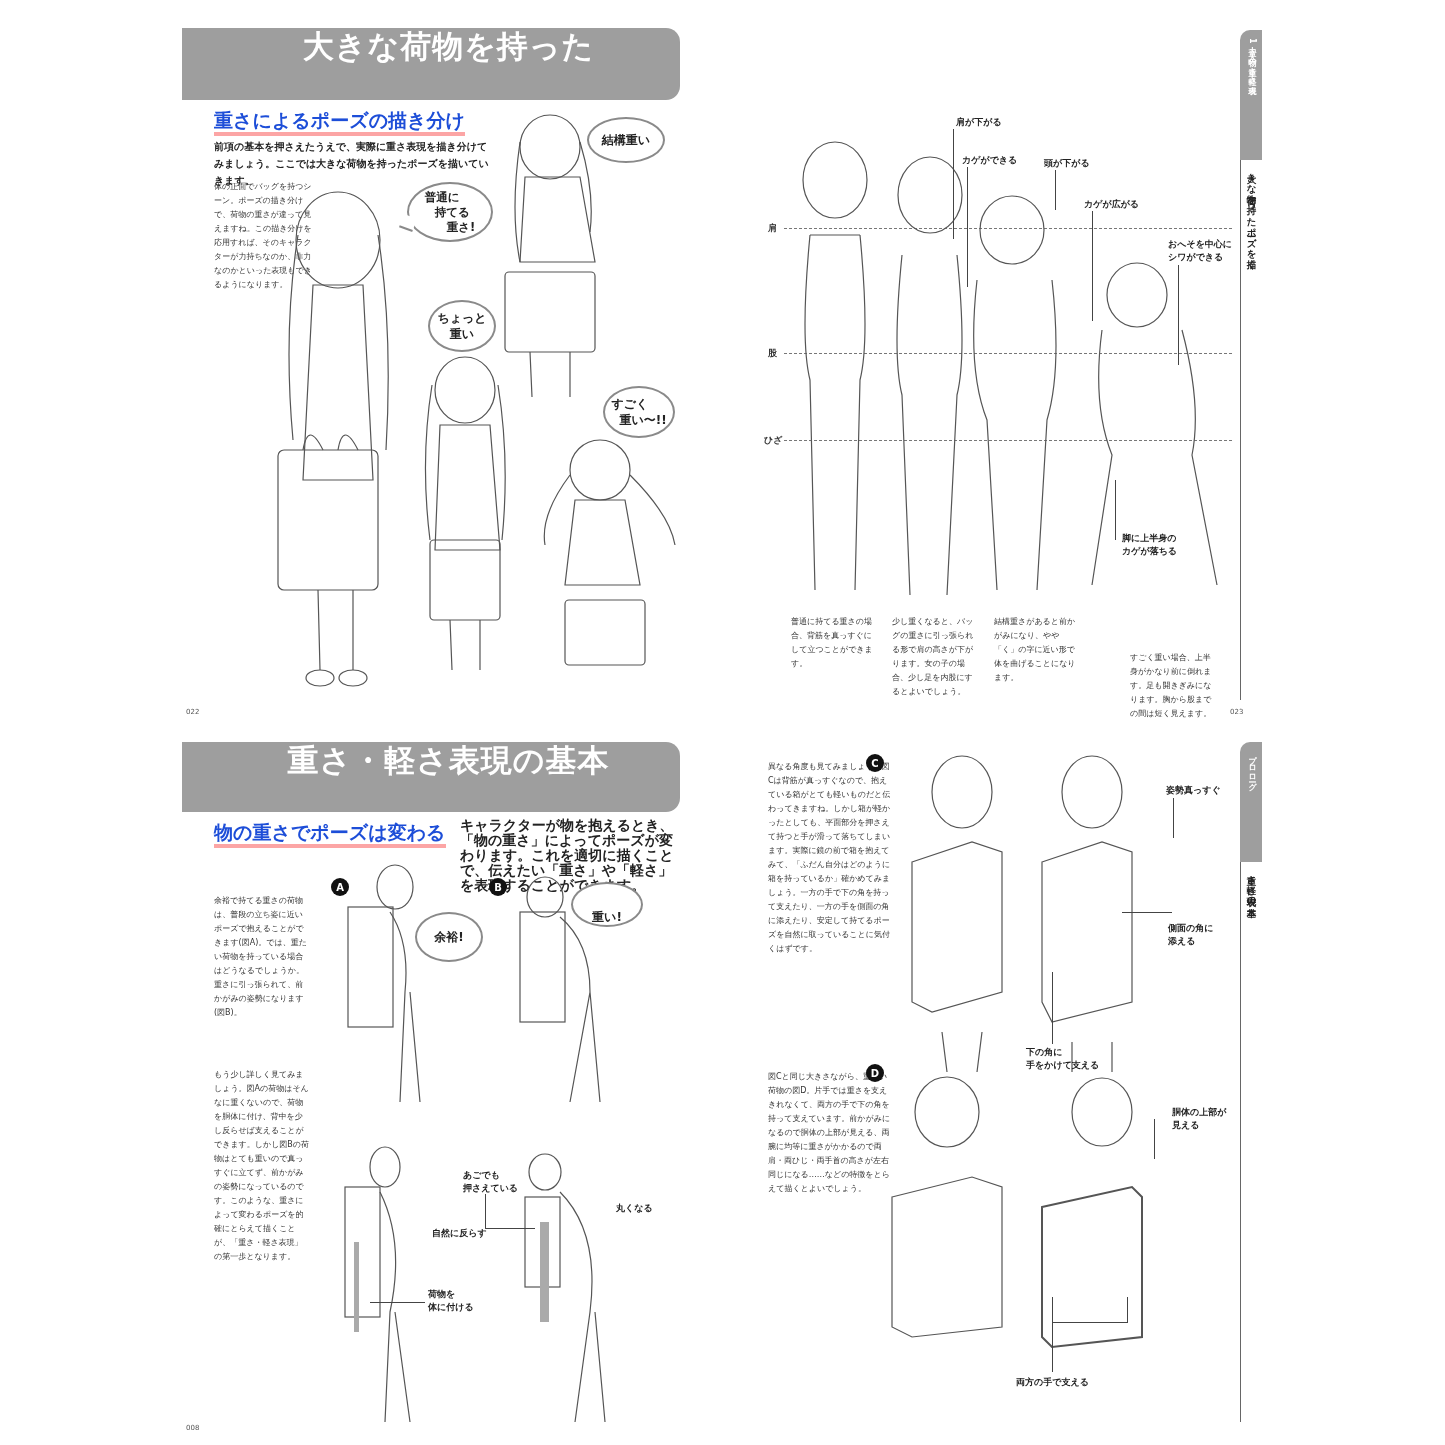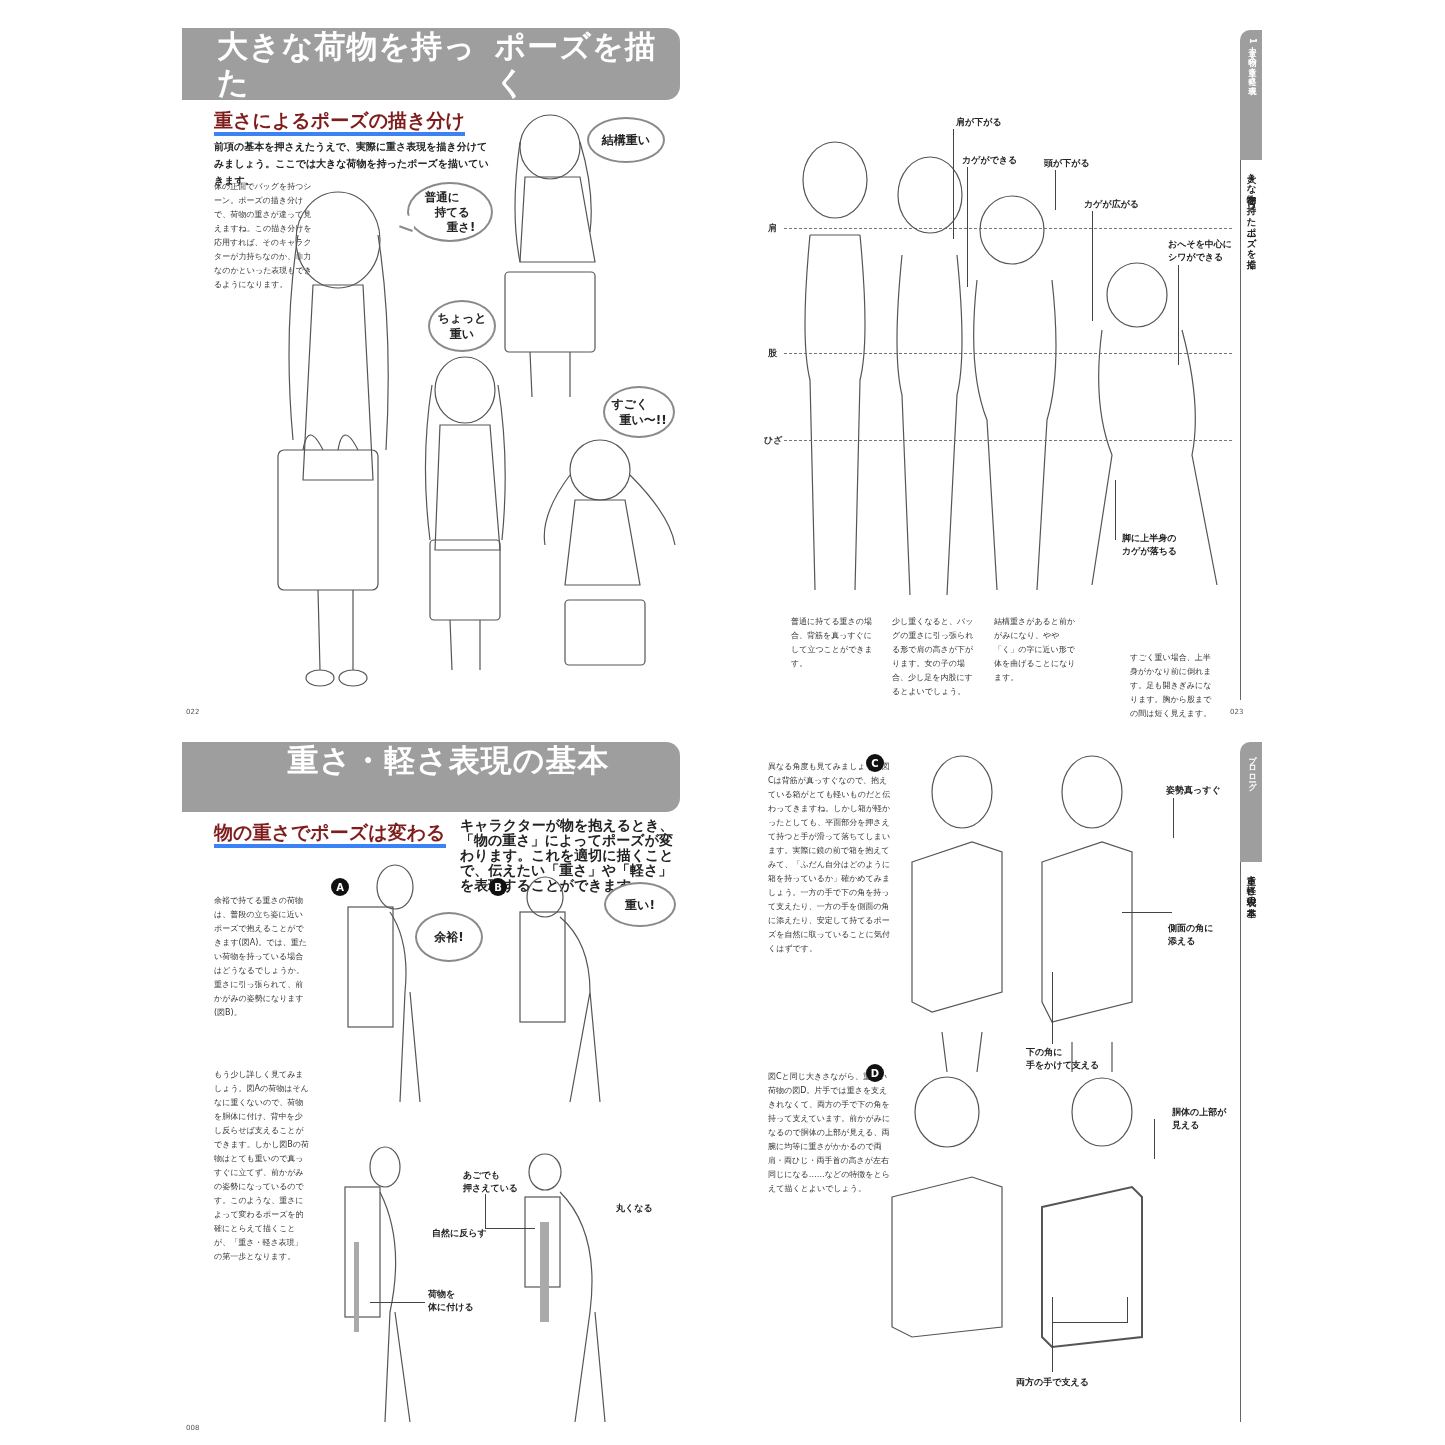--- a/index.html
+++ b/index.html
@@ -9,22 +9,22 @@
   .page { position: absolute; background: #fff; }
 
   .title-band {
     position: absolute; background: #9e9e9e; color: #fff;
     border-radius: 0 14px 14px 0; font-weight: bold;
     padding-left: 35px; display: flex; flex-direction: row; justify-content: center;
   }
   .title-band .line { font-size: 31px; line-height: 36px; letter-spacing: 1px; }
 
   .subhead {
-    position: absolute; font-size: 19px; font-weight: bold; color: #7f1d1d;
-    border-bottom: 4px solid #3b82f6; padding-bottom: 0; line-height: 24px;
+    position: absolute; font-size: 19px; font-weight: bold; color: #1d4ed8;
+    border-bottom: 4px solid #fca5a5; padding-bottom: 0; line-height: 24px;
   }
   .lead { position: absolute; font-size: 11px; font-weight: bold; line-height: 17px; color: #222; }
   .small-text { position: absolute; font-size: 8.5px; line-height: 14px; color: #333; }
 
   .bubble {
     position: absolute; border: 2px solid #8a8a8a; border-radius: 50%;
     background: #fff; display: flex; align-items: center; justify-content: center;
     font-size: 12px; font-weight: bold; text-align: center; line-height: 16px; color: #222;
   }
   .bubble .tail {
@@ -57,21 +57,20 @@
     color: #fff; font-size: 10px; font-weight: bold; display: flex; align-items: center; justify-content: center;
   }
   .arrow-gray { position: absolute; background: #aaa; }
 </style>
 </head>
 <body>
 
 <div class="page" style="left:0;top:0;width:722px;height:722px;">
   <div class="title-band" style="left:182px;top:28px;width:498px;height:72px;">
     <div class="line">大きな荷物を持った</div>
-    <div class="line">ポーズを描く</div>
   </div>
   <div class="subhead" style="left:214px;top:108px;">重さによるポーズの描き分け</div>
   <div class="lead" style="left:214px;top:138px;width:280px;font-size:10px;line-height:17px;">前項の基本を押さえたうえで、実際に重さ表現を描き分けてみましょう。ここでは大きな荷物を持ったポーズを描いていきます。</div>
   <div class="small-text" style="left:214px;top:180px;width:98px;font-size:8px;line-height:14px;">体の正面でバッグを持つシーン。ポーズの描き分けで、荷物の重さが違って見えますね。この描き分けを応用すれば、そのキャラクターが力持ちなのか、非力なのかといった表現もできるようになります。</div>
 
   <div class="figure" style="left:268px;top:180px;width:130px;height:520px;">
     <svg viewBox="0 0 130 520" fill="none" stroke="#555" stroke-width="1.2">
       <ellipse cx="70" cy="60" rx="42" ry="48"></ellipse>
       <path d="M30 55 Q15 150 25 260 M110 55 Q125 150 118 270"></path>
       <path d="M45 105 L35 300 L105 300 L95 105 Z"></path>
@@ -237,21 +236,21 @@
       <rect x="5" y="55" width="35" height="90"></rect>
       <path d="M40 50 Q80 90 70 170 L55 280 M75 170 L85 280"></path>
     </svg>
   </div>
   <div class="arrow-gray" style="left:354px;top:520px;width:5px;height:90px;"></div>
   <div class="arrow-gray" style="left:540px;top:500px;width:9px;height:100px;"></div>
 
   <div class="bubble" style="left:415px;top:190px;width:68px;height:50px;">
     <span>余裕!</span>
   </div>
-  <div class="bubble" style="left:604px;top:160px;width:72px;height:45px;">
+  <div class="bubble" style="left:571px;top:160px;width:72px;height:45px;align-items:flex-end;">
     <span>重い!</span>
   </div>
 
   <div class="label" style="left:432px;top:505px;">自然に反らす</div>
   <div class="label" style="left:428px;top:566px;white-space:pre-line;">荷物を
 体に付ける</div>
   <div class="leader" style="left:370px;top:580px;width:55px;height:1px;"></div>
   <div class="label" style="left:463px;top:447px;white-space:pre-line;">あごでも
 押さえている</div>
   <div class="leader" style="left:485px;top:472px;width:1px;height:34px;"></div>

